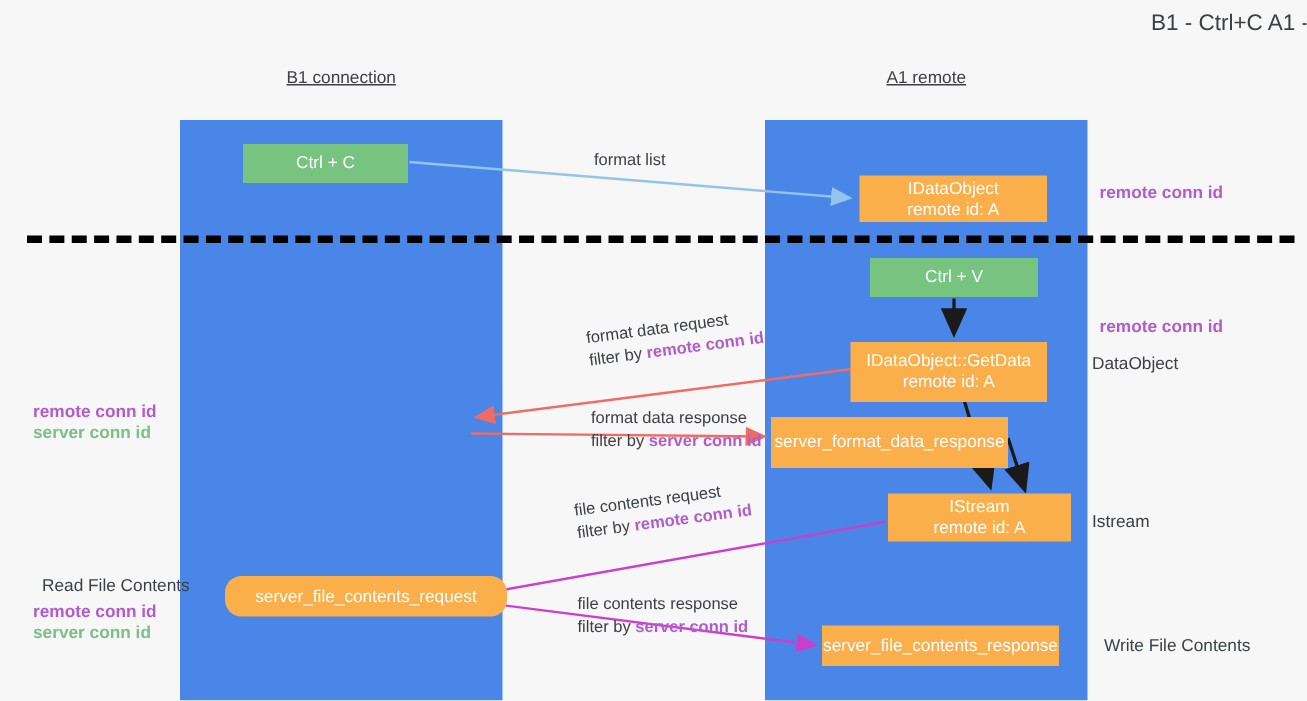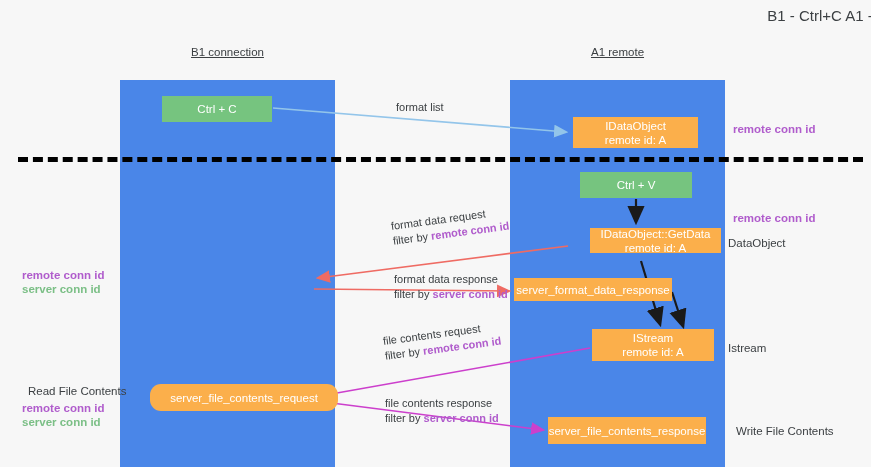--- a/index.html
+++ b/index.html
@@ -42,23 +42,23 @@
     display:flex;align-items:center;justify-content:center;
     text-align:center;color:#ffffff;font-size:11.5px;line-height:14px;
     padding:3px 4px;white-space:pre-line;
   }
   .green{background:#76c47f;}
   .orange{background:#fbaf4b;}
 
   #n-ctrlc{left:162px;top:96px;width:110px;height:26px;}
   #n-idataobject{left:573px;top:117px;width:125px;height:31px;}
   #n-ctrlv{left:580px;top:172px;width:112px;height:26px;}
-  #n-getdata{left:590px;top:228px;width:131px;height:25px;}
+  #n-getdata{left:567px;top:228px;width:131px;height:40px;}
   #n-sfdreq{left:150px;top:268px;width:163px;height:27px;}
-  #n-sfdresp{left:514px;top:278px;width:158px;height:23px;}
+  #n-sfdresp{left:514px;top:278px;width:158px;height:34px;}
   #n-istream{left:592px;top:329px;width:122px;height:32px;}
   #n-sfcreq{left:150px;top:384px;width:188px;height:27px;border-radius:11px;}
   #n-sfcresp{left:548px;top:417px;width:158px;height:27px;}
 
   
   .side{position:absolute;font-size:11.5px;line-height:14px;}
   .purple{color:#b05ccc;font-weight:bold;}
   .greenlbl{color:#7bbf86;font-weight:bold;}
   .plain{color:#3c4043;}
 

